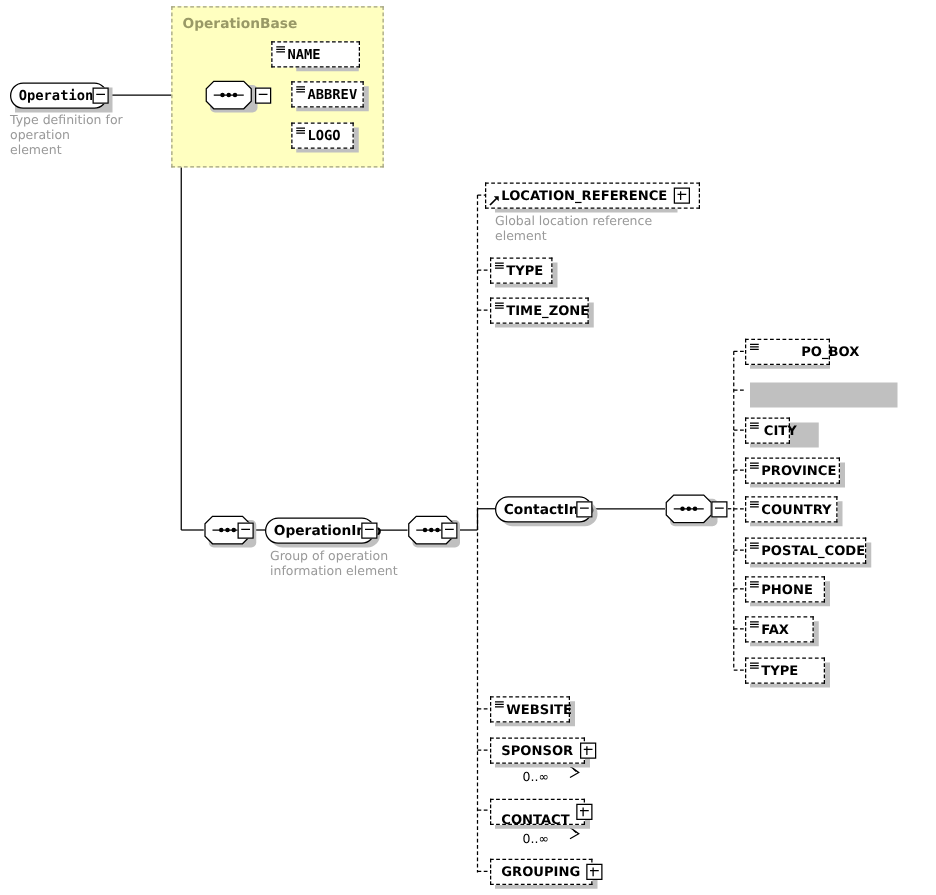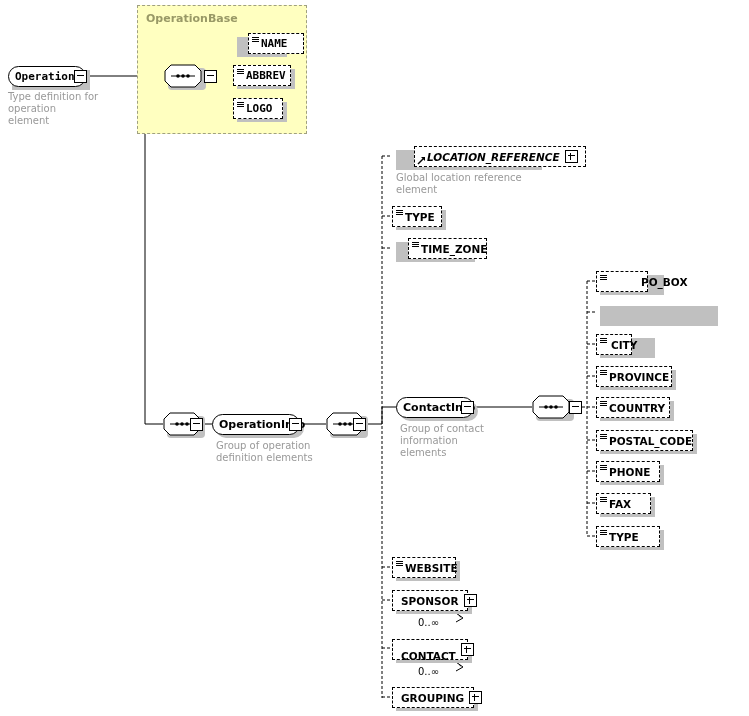--- a/index.html
+++ b/index.html
@@ -175,21 +175,21 @@
       <polygon points="7,1 31,1 37,7 37,17 31,23 7,23 1,17 1,7" fill="#fff" stroke="#000" stroke-width="1"></polygon>
       <line x1="7" y1="12" x2="31" y2="12" stroke="#000" stroke-width="1"></line>
       <circle cx="14" cy="12" r="1.8" fill="#000"></circle>
       <circle cx="19" cy="12" r="1.8" fill="#000"></circle>
       <circle cx="24" cy="12" r="1.8" fill="#000"></circle>
     </svg>
   </div>
   <div class="minus" style="left:204px;top:70px;"></div>
 
   <div class="shadow" style="left:237px;top:37px;width:50px;height:20px;"></div>
-  <div class="el" style="left:248px;top:33px;width:56px;">
+  <div class="el" style="left:217px;top:33px;width:71px;">
     <span class="eglyph">
         <i></i>
         <i></i>
         <i></i>
       </span>
     <span>NAME</span>
   </div>
 
   <div class="shadow" style="left:237px;top:69px;width:58px;height:20px;"></div>
   <div class="el" style="left:233px;top:65px;width:58px;">
@@ -222,36 +222,36 @@
     </svg>
   </div>
   <div class="minus" style="left:190px;top:418px;"></div>
 
   <div class="shadow" style="left:216px;top:418px;width:88px;height:20px;border-radius:10px;"></div>
   <div class="grp" style="left:212px;top:414px;width:88px;">
     <span>OperationInfo</span>
   </div>
   <div class="minus" style="left:289px;top:418px;"></div>
   <div class="anno" style="left:216px;top:440px;width:120px;">Group of operation
-definition elements</div>
+information element</div>
 
   <div class="shadow" style="left:330px;top:416px;width:38px;height:22px;border-radius:4px;"></div>
   <div class="seq" style="left:326px;top:412px;">
     <svg width="38" height="24" viewBox="0 0 38 24">
       <polygon points="7,1 31,1 37,7 37,17 31,23 7,23 1,17 1,7" fill="#fff" stroke="#000" stroke-width="1"></polygon>
       <line x1="7" y1="12" x2="31" y2="12" stroke="#000" stroke-width="1"></line>
       <circle cx="14" cy="12" r="1.8" fill="#000"></circle>
       <circle cx="19" cy="12" r="1.8" fill="#000"></circle>
       <circle cx="24" cy="12" r="1.8" fill="#000"></circle>
     </svg>
   </div>
   <div class="minus" style="left:353px;top:418px;"></div>
 
   <div class="shadow" style="left:396px;top:150px;width:146px;height:20px;"></div>
-  <div class="el sans" style="left:414px;top:146px;width:172px;font-style:italic;">
+  <div class="el sans" style="left:388px;top:146px;width:172px;">
     <span class="refglyph">
       <svg width="9" height="9" viewBox="0 0 9 9">
         <line x1="1" y1="8" x2="7" y2="2" stroke="#000" stroke-width="1.4"></line>
         <polygon points="8,1 8,5 4,1" fill="#000"></polygon>
       </svg>
     </span>
     <span style="font-size:10.5px;">LOCATION_REFERENCE</span>
     <span class="plus"></span>
   </div>
   <div class="anno" style="left:396px;top:172px;width:150px;">Global location reference
@@ -261,21 +261,21 @@
   <div class="el sans" style="left:392px;top:206px;width:50px;">
     <span class="eglyph">
         <i></i>
         <i></i>
         <i></i>
       </span>
     <span style="font-size:10.5px;">TYPE</span>
   </div>
 
   <div class="shadow" style="left:396px;top:242px;width:79px;height:20px;"></div>
-  <div class="el sans" style="left:392px;top:238px;width:79px;margin-left:16px;">
+  <div class="el sans" style="left:392px;top:238px;width:79px;">
     <span class="eglyph">
         <i></i>
         <i></i>
         <i></i>
       </span>
     <span style="font-size:10.5px;">TIME_ZONE</span>
   </div>
 
   <div class="shadow" style="left:396px;top:561px;width:64px;height:20px;"></div>
   <div class="el sans" style="left:392px;top:557px;width:64px;">
@@ -305,37 +305,35 @@
   <div class="el sans" style="left:392px;top:687px;width:82px;padding-left:8px;">
     <span style="font-size:10.5px;">GROUPING</span>
     <span class="plus"></span>
   </div>
 
   <div class="shadow" style="left:400px;top:401px;width:78px;height:20px;border-radius:10px;"></div>
   <div class="grp" style="left:396px;top:397px;width:78px;">
     <span>ContactInfo</span>
   </div>
   <div class="minus" style="left:461px;top:401px;"></div>
-  <div class="anno" style="left:400px;top:423px;width:130px;">Group of contact information
-elements</div>
 
   <div class="shadow" style="left:536px;top:399px;width:38px;height:22px;border-radius:4px;"></div>
   <div class="seq" style="left:532px;top:395px;">
     <svg width="38" height="24" viewBox="0 0 38 24">
       <polygon points="7,1 31,1 37,7 37,17 31,23 7,23 1,17 1,7" fill="#fff" stroke="#000" stroke-width="1"></polygon>
       <line x1="7" y1="12" x2="31" y2="12" stroke="#000" stroke-width="1"></line>
       <circle cx="14" cy="12" r="1.8" fill="#000"></circle>
       <circle cx="19" cy="12" r="1.8" fill="#000"></circle>
       <circle cx="24" cy="12" r="1.8" fill="#000"></circle>
     </svg>
   </div>
   <div class="minus" style="left:569px;top:401px;"></div>
 
   <div class="shadow" style="left:600px;top:275px;width:64px;height:20px;"></div>
-  <div class="el sans" style="left:596px;top:271px;width:52px;padding-left:44px;">
+  <div class="el sans" style="left:596px;top:271px;width:68px;padding-left:44px;">
     <span class="eglyph">
         <i></i>
         <i></i>
         <i></i>
       </span>
     <span style="font-size:10.5px;">PO_BOX</span>
   </div>
 
   <div class="shadow" style="left:600px;top:306px;width:118px;height:20px;"></div>
 

